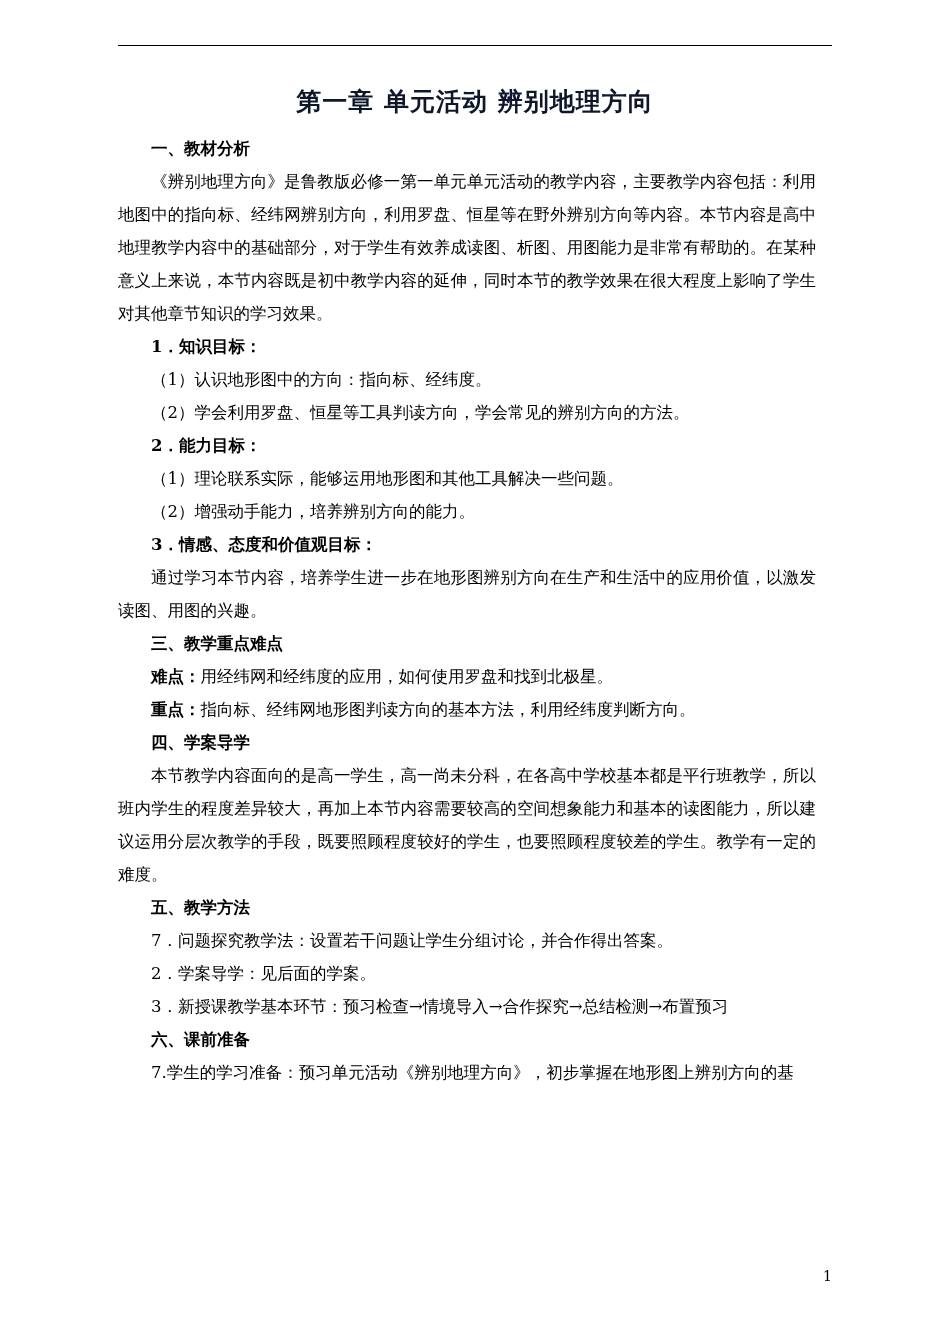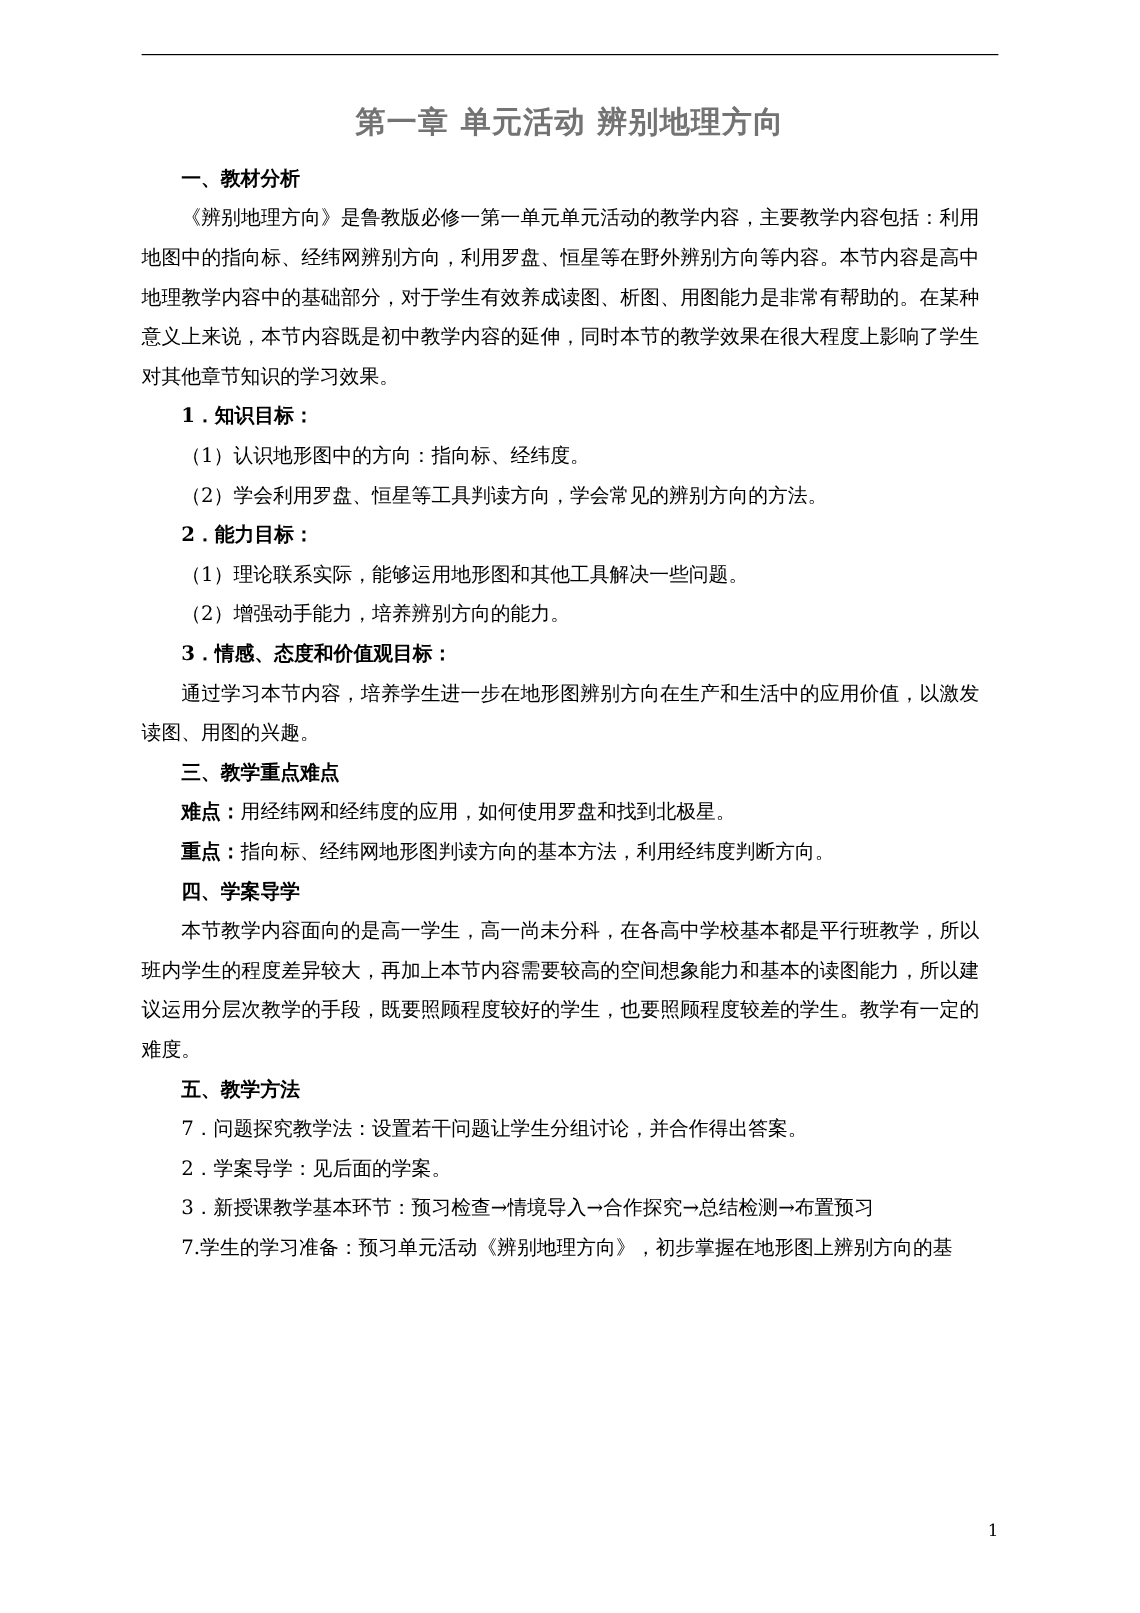--- a/index.html
+++ b/index.html
@@ -26,21 +26,21 @@
     position: absolute;
     left: 118px;
     top: 45px;
     width: 714px;
     border-top: 1px solid #000000;
   }
   .doc-title {
     margin: 0;
     padding-top: 85px;
     text-align: center;
-    color: #737373;
+    color: #0f172a;
     font-size: 25px;
     font-weight: bold;
     letter-spacing: 1px;
     font-family: "DejaVu Serif", "Liberation Serif", serif;
   }
   .content {
     padding-top: 14px;
   }
   p {
     margin: 0 16px 0 0;
@@ -102,19 +102,20 @@
     <p class="indent"><span class="bold-lead">重点：</span><span>指向标、经纬网地形图判读方向的基本方法，利用经纬度判断方向。</span></p>
 
     <p class="heading">四、学案导学</p>
     <p class="indent">本节教学内容面向的是高一学生，高一尚未分科，在各高中学校基本都是平行班教学，所以班内学生的程度差异较大，再加上本节内容需要较高的空间想象能力和基本的读图能力，所以建议运用分层次教学的手段，既要照顾程度较好的学生，也要照顾程度较差的学生。教学有一定的难度。</p>
 
     <p class="heading">五、教学方法</p>
     <p class="indent">7．问题探究教学法：设置若干问题让学生分组讨论，并合作得出答案。</p>
     <p class="indent">2．学案导学：见后面的学案。</p>
     <p class="indent">3．新授课教学基本环节：预习检查→情境导入→合作探究→总结检测→布置预习</p>
 
+    <p class="heading">六、课前准备</p>
     <p class="indent">7.学生的学习准备：预习单元活动《辨别地理方向》，初步掌握在地形图上辨别方向的基</p>
 
   </div>
 
   <div class="page-number">1</div>
 
 </div>
 
 </body></html>

